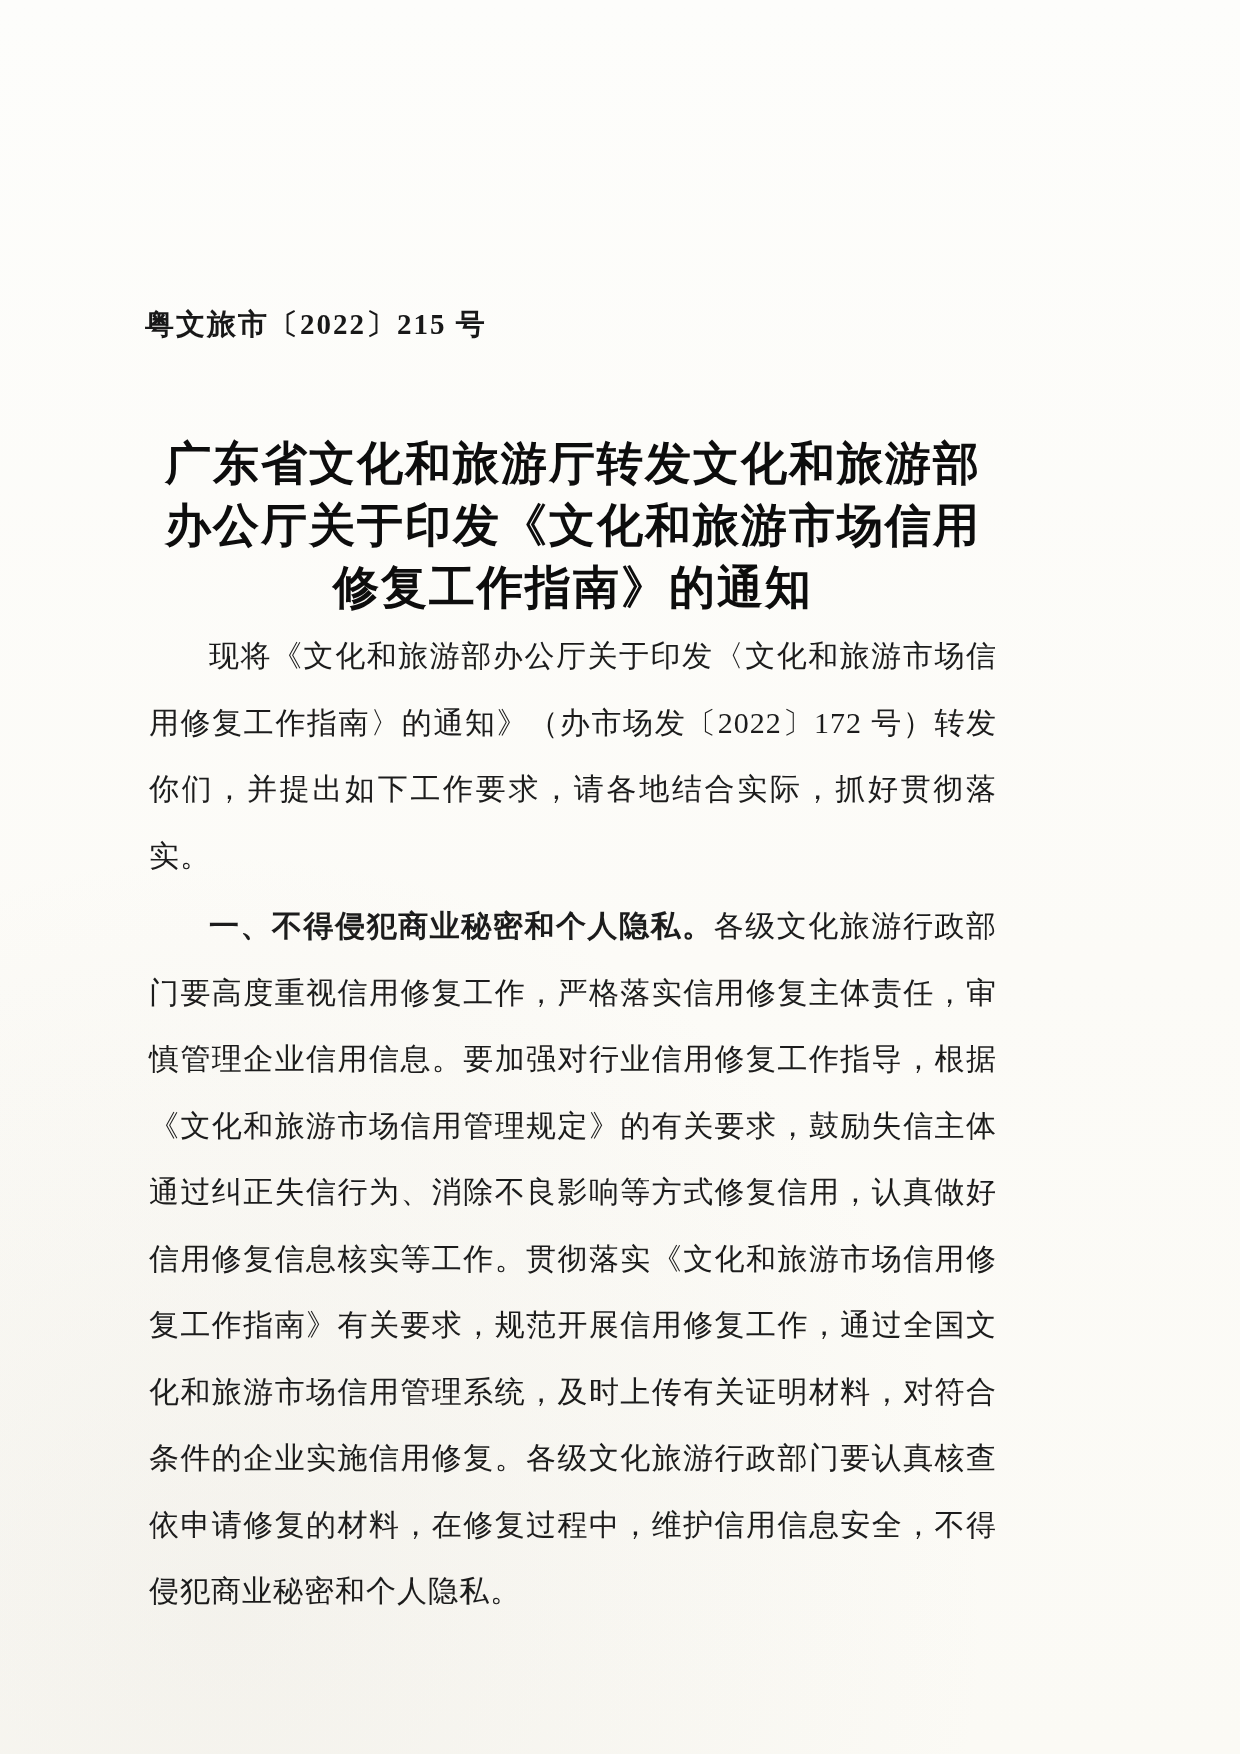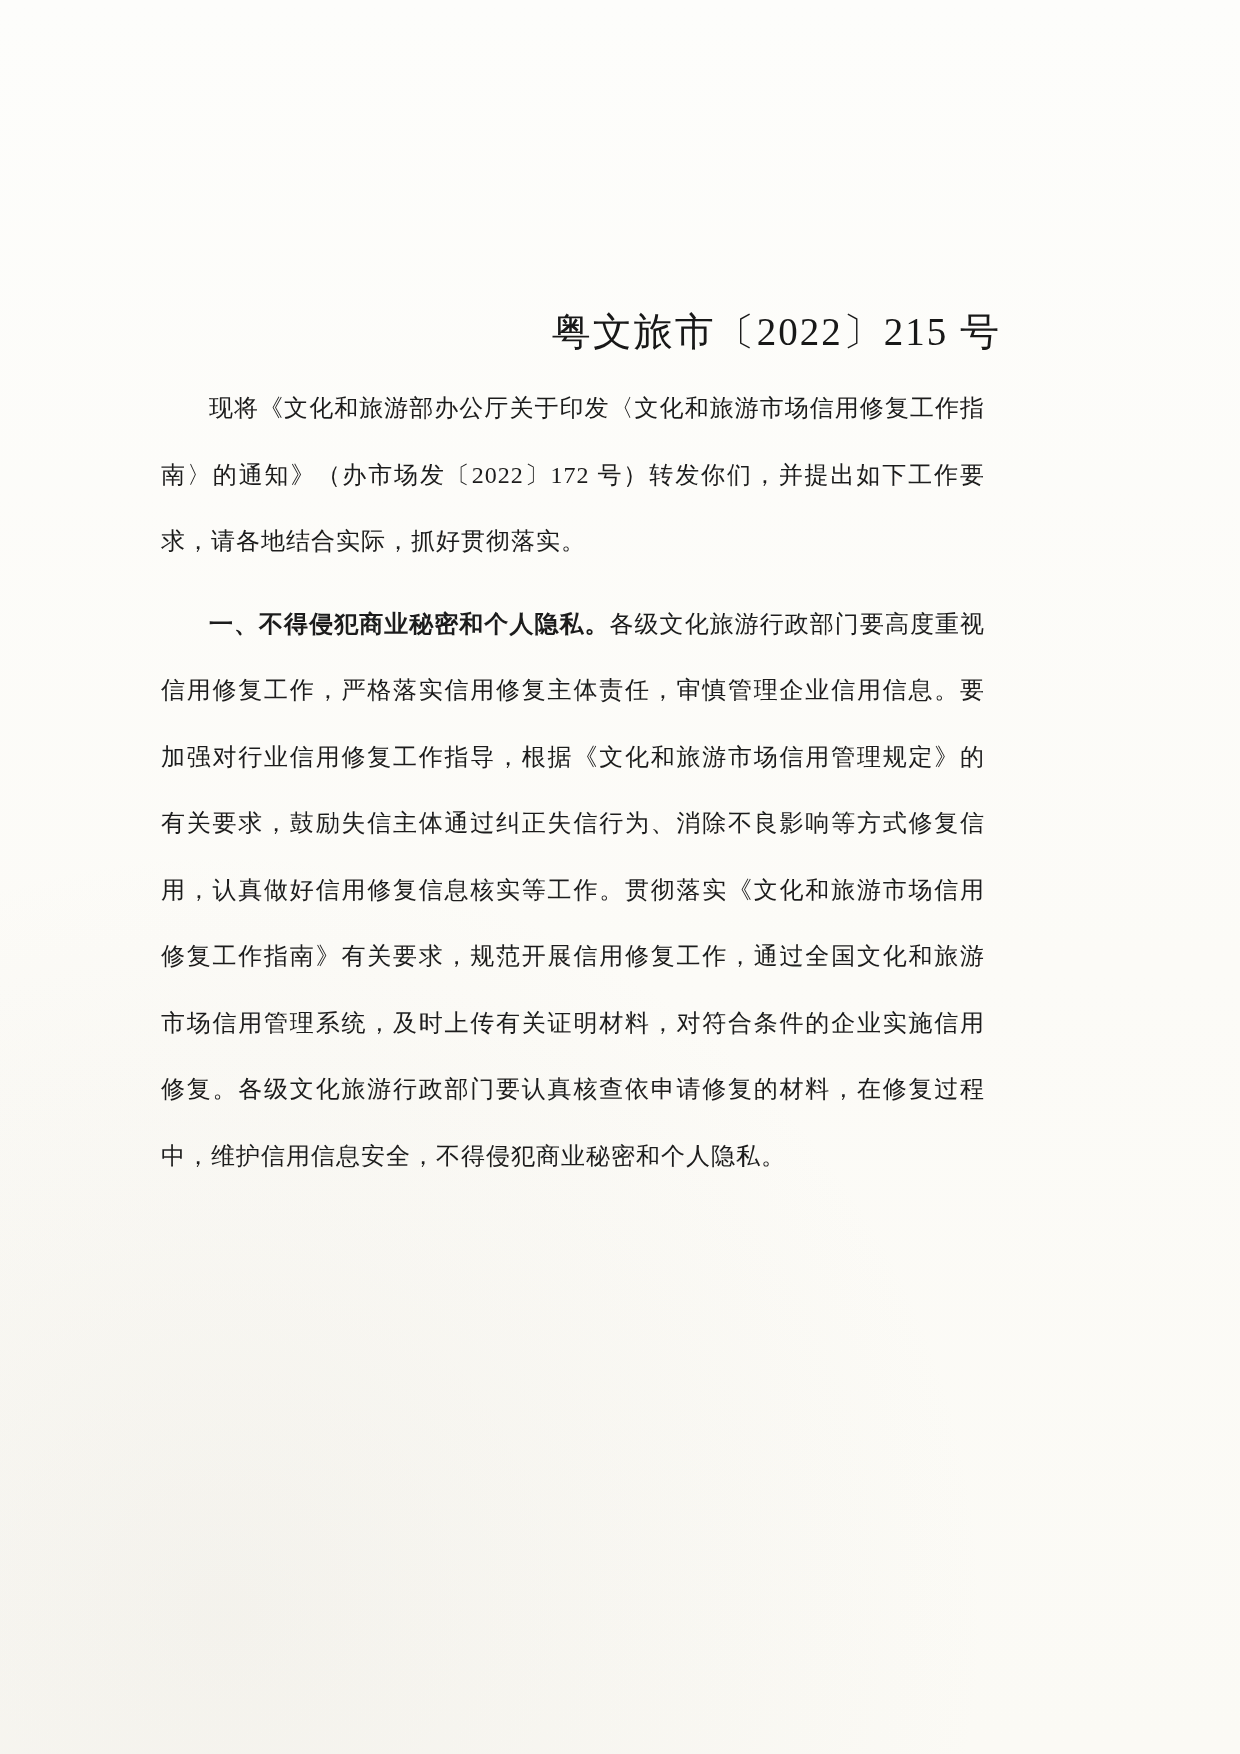--- a/index.html
+++ b/index.html
@@ -20,61 +20,67 @@
     color: #1c1c1c;
   }
   .content {
     position: absolute;
     left: 145px;
     top: 0;
     width: 856px;
   }
   .doc-number {
     margin-top: 305px;
-    text-align: right;
-    font-size: 39px;
+    text-align: left;
+    font-size: 29px;
     letter-spacing: 2px;
     color: #181818;
+    font-weight: bold;
   }
   .title {
     margin-top: 88px;
     text-align: center;
     font-weight: bold;
     font-size: 46px;
     line-height: 62px;
     letter-spacing: 2px;
     color: #0d0d0d;
   }
   .salutation {
     margin-top: 66px;
     font-size: 34px;
     line-height: 66px;
     letter-spacing: 1px;
   }
   .body-text p {
-    margin: 16px;
-    font-size: 24px;
+    margin: 4px;
+    font-size: 30px;
     line-height: 66.5px;
     letter-spacing: 1px;
     text-align: justify;
     text-indent: 2em;
   }
   .body-text p .lead {
     font-weight: bold;
     letter-spacing: 1px;
   }
 </style>
 </head>
 <body>
 
 <div class="page">
   <div class="content">
 
     <div class="doc-number">粤文旅市〔2022〕215 号</div>
 
+    <div class="title">
+      <div>广东省文化和旅游厅转发文化和旅游部</div>
+      <div>办公厅关于印发《文化和旅游市场信用</div>
+      <div>修复工作指南》的通知</div>
+    </div>
 
 
     <div class="body-text">
       <p>
         <span>现将《文化和旅游部办公厅关于印发〈文化和旅游市场信用修复工作指南〉的通知》（办市场发〔2022〕172 号）转发你们，并提出如下工作要求，请各地结合实际，抓好贯彻落实。</span>
       </p>
       <p>
         <span class="lead">一、不得侵犯商业秘密和个人隐私。</span><span>各级文化旅游行政部门要高度重视信用修复工作，严格落实信用修复主体责任，审慎管理企业信用信息。要加强对行业信用修复工作指导，根据《文化和旅游市场信用管理规定》的有关要求，鼓励失信主体通过纠正失信行为、消除不良影响等方式修复信用，认真做好信用修复信息核实等工作。贯彻落实《文化和旅游市场信用修复工作指南》有关要求，规范开展信用修复工作，通过全国文化和旅游市场信用管理系统，及时上传有关证明材料，对符合条件的企业实施信用修复。各级文化旅游行政部门要认真核查依申请修复的材料，在修复过程中，维护信用信息安全，不得侵犯商业秘密和个人隐私。</span>
       </p>
     </div>

